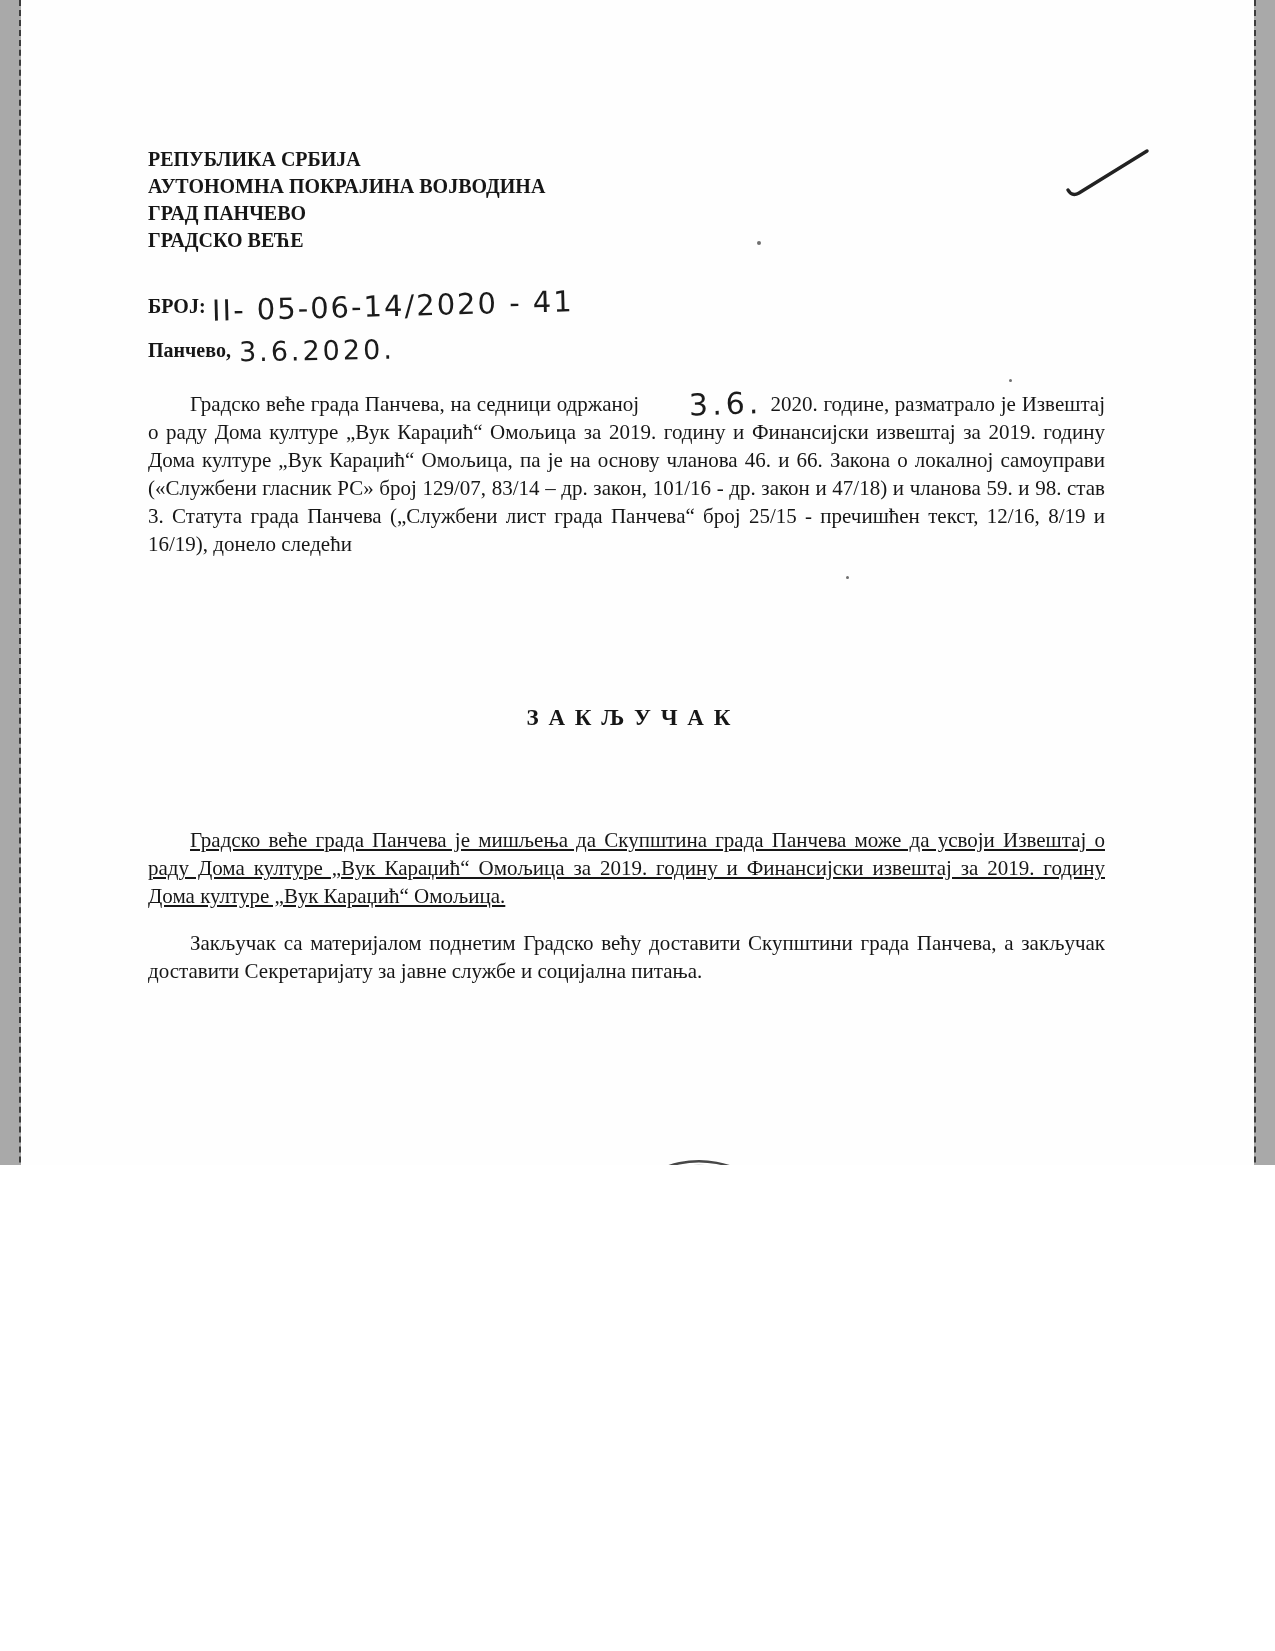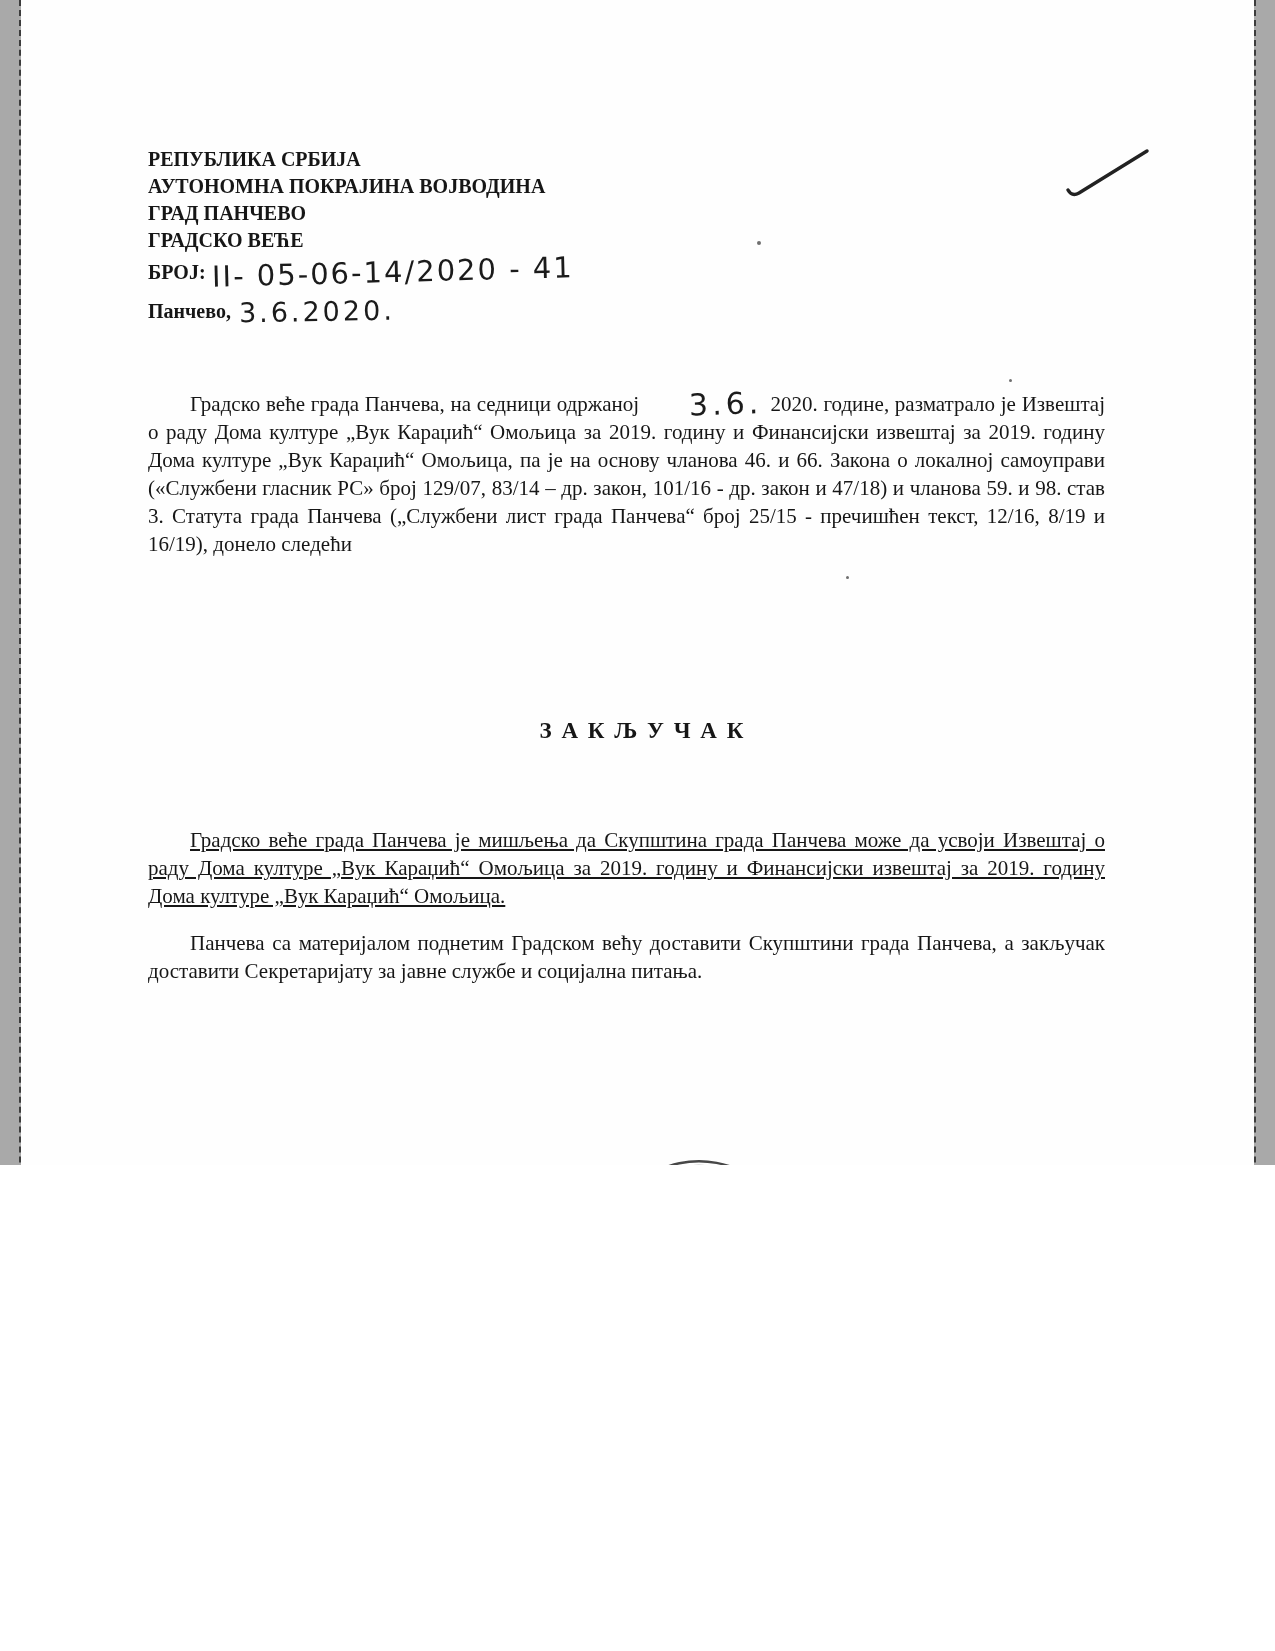--- a/index.html
+++ b/index.html
@@ -21,37 +21,37 @@
     font-weight:bold;font-size:20px;line-height:27px;white-space:nowrap;
   }
   .hw{
     font-family:"DejaVu Sans",sans-serif;
     font-weight:400;color:#1b1b1b;white-space:nowrap;
   }
   .hw-number{
     display:inline-block;font-size:29px;letter-spacing:2px;
     transform:rotate(-1.5deg);vertical-align:-6px;margin-left:6px;
   }
-  .number-line{height:37px;display:flex;align-items:center;}
+  .number-line{height:37px;display:flex;align-items:flex-start;margin-top:39px;}
   .place-line{margin-top:2px;height:36px;display:flex;align-items:center;}
   .hw-date{
     display:inline-block;font-size:27px;letter-spacing:3px;
     transform:rotate(-1deg);vertical-align:-5px;margin-left:8px;
   }
   .body-par{
     position:absolute;left:148px;width:957px;margin:0;
     font-size:21px;line-height:28px;text-align:justify;text-indent:42px;
   }
   .p1{top:390px;}
   .hw-inline-date{
     display:inline-block;font-size:30px;letter-spacing:4px;line-height:0;
     transform:rotate(-2deg);vertical-align:-4px;margin:0 8px;
   }
   .heading{
-    position:absolute;left:148px;top:702px;width:957px;margin:16px;
+    position:absolute;left:148px;top:702px;width:957px;margin:3px;
     text-align:center;font-size:23px;font-weight:bold;letter-spacing:2px;
   }
   .p2{top:826px;text-decoration:underline;}
   .p3{top:929px;}
 
   .signature-block{
     position:absolute;left:625px;top:1238px;width:440px;
     text-align:center;font-weight:normal;white-space:nowrap;
   }
   .sig-title1{font-size:24px;line-height:30px;}
@@ -90,21 +90,21 @@
       <span class="hw hw-date">3.6.2020.</span>
     </div>
   </header>
 
   <p class="body-par p1"><span>Градско веће града Панчева, на седници одржаној</span><span class="hw hw-inline-date">3.6.</span><span>2020. године, разматрало је Извештај о раду Дома културе „Вук Караџић“ Омољица за 2019. годину и Финансијски извештај за 2019. годину Дома културе „Вук Караџић“ Омољица, па је на основу чланова 46. и 66. Закона о локалној самоуправи («Службени гласник РС» број 129/07, 83/14 – др. закон, 101/16 - др. закон и 47/18) и чланова 59. и 98. став 3. Статута града Панчева („Службени лист града Панчева“ број 25/15 - пречишћен текст, 12/16, 8/19 и 16/19), донело следећи</span></p>
 
   <h1 class="heading">З А К Љ У Ч А К</h1>
 
   <p class="body-par p2">Градско веће града Панчева је мишљења да Скупштина града Панчева може да усвоји Извештај о раду Дома културе „Вук Караџић“ Омољица за 2019. годину и Финансијски извештај за 2019. годину Дома културе „Вук Караџић“ Омољица.</p>
 
-  <p class="body-par p3">Панчева са материјалом поднетим Градском већу доставити Скупштини града Панчева, а закључак доставити Секретаријату за јавне службе и социјална питања.</p>
+  <p class="body-par p3">Закључак са материјалом поднетим Градско већу доставити Скупштини града Панчева, а закључак доставити Секретаријату за јавне службе и социјална питања.</p>
 
   <svg class="stamp-svg" width="235" height="245" viewBox="585 1145 235 245">
     <defs>
       <path id="arc-outer" d="M 621 1294 A 85 85 0 1 1 781 1294"></path>
       <path id="arc-middle" d="M 637 1288 A 68 68 0 1 1 765 1288"></path>
       <path id="arc-inner" d="M 653 1282 A 51 51 0 1 1 749 1282"></path>
       <path id="arc-bottom" d="M 622 1292 A 84 84 0 0 0 780 1292"></path>
     </defs>
     <g transform="rotate(-12 701 1265)" stroke="#2e2e2e" fill="#2e2e2e" opacity="0.88">
       <ellipse cx="701" cy="1265" rx="99" ry="104" fill="none" stroke-width="2.4"></ellipse>

